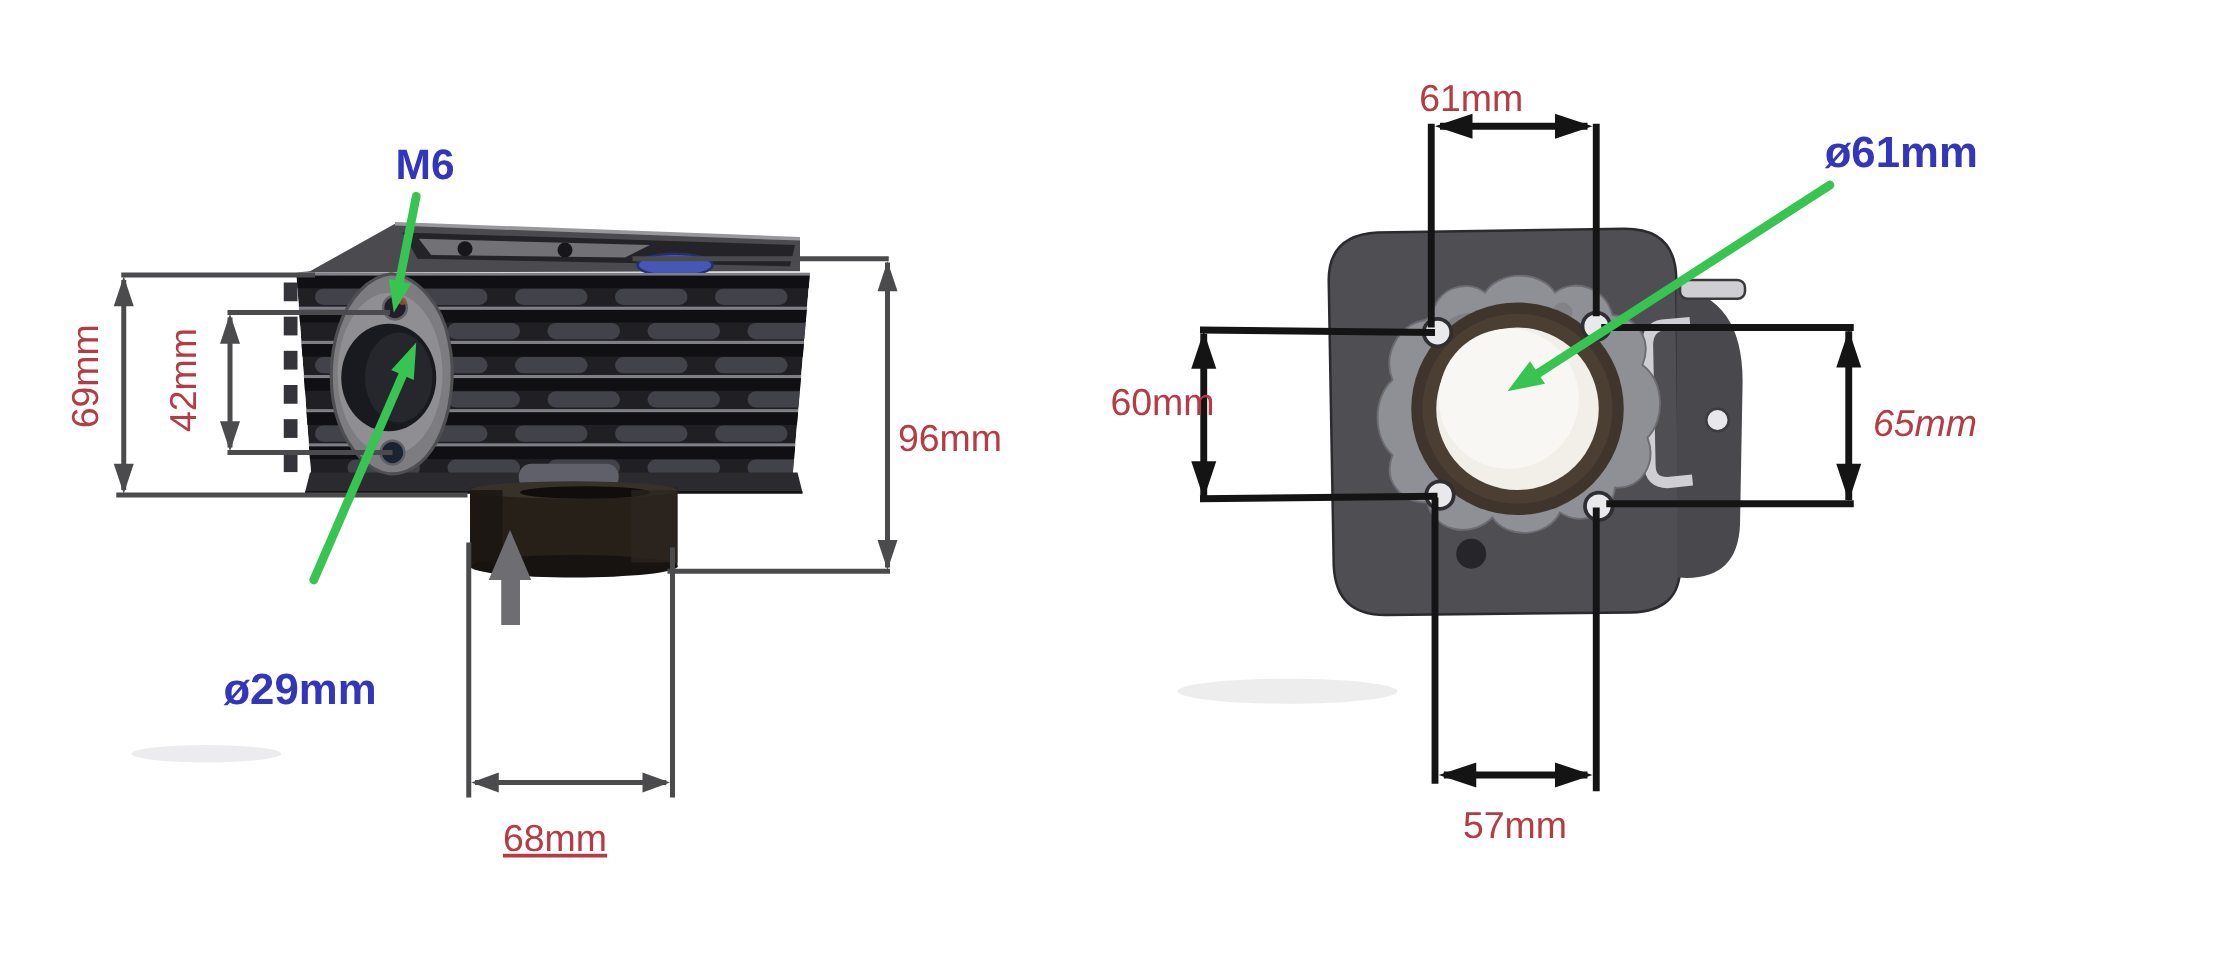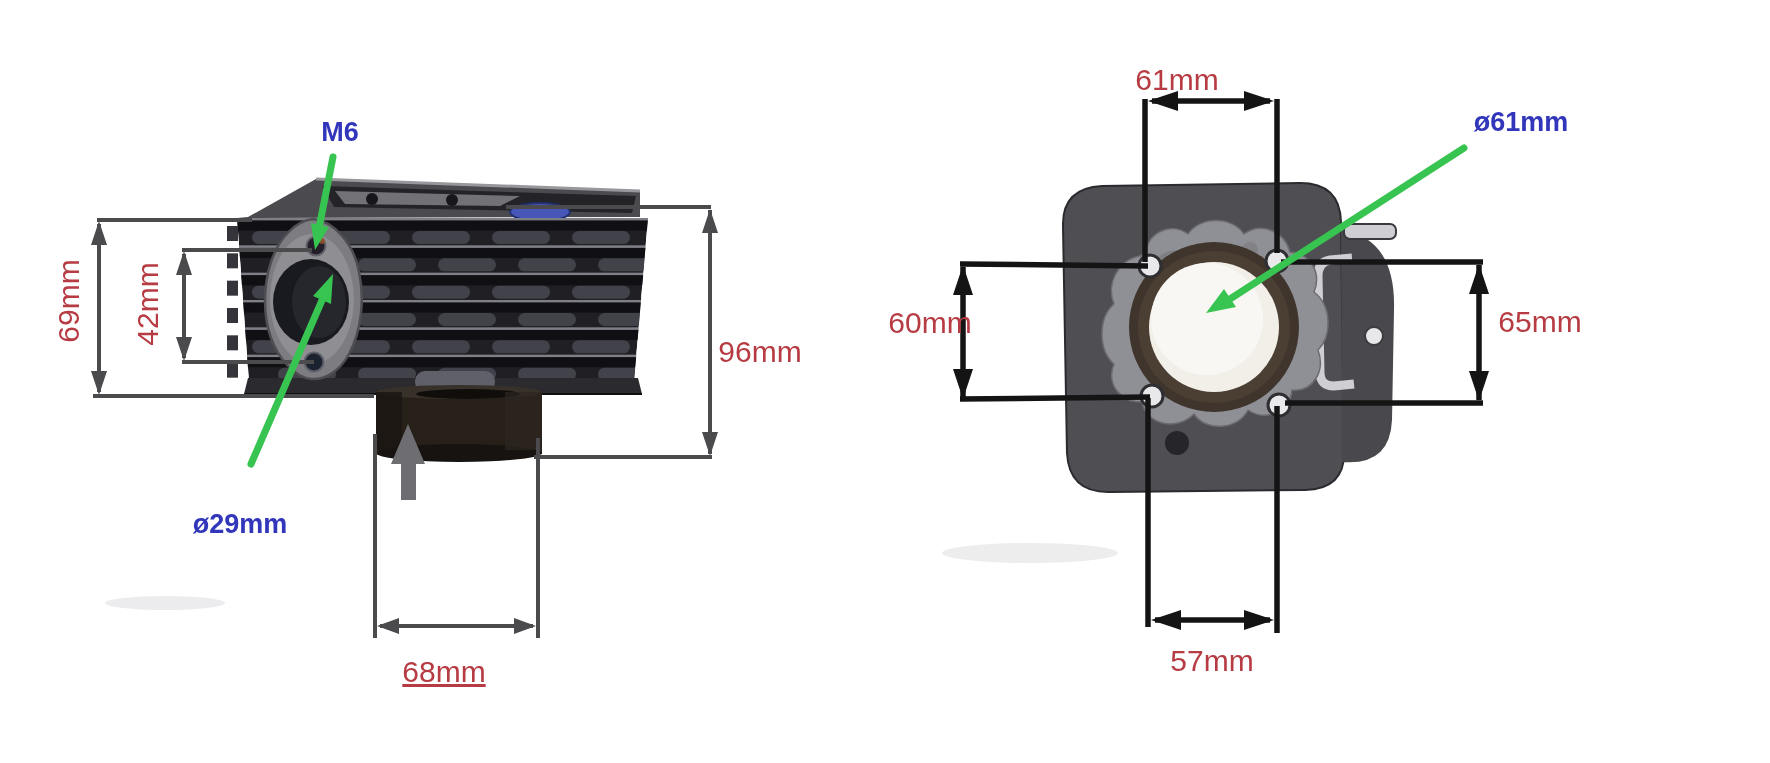--- a/index.html
+++ b/index.html
@@ -13,22 +13,22 @@
   .stage{
     position:relative;width:1770px;height:763px;background:#ffffff;
     font-family:"Liberation Sans",sans-serif;overflow:hidden;
   }
   .stage svg{position:absolute;left:0;top:0;}
   .lbl{
     position:absolute;transform:translate(-50%,-50%);
     font-size:30px;color:var(--red);white-space:nowrap;line-height:1;
   }
   .lbl.rot{transform:translate(-50%,-50%) rotate(-90deg);}
-  .lbl.blue{color:var(--blue);font-weight:bold;font-size:27px;}
-  .lbl.blue.big{font-size:27px;}
+  .lbl.blue{color:var(--blue);font-weight:bold;font-size:34px;}
+  .lbl.blue.big{font-size:35px;}
 </style>
 </head>
 <body>
 
 <div class="stage">
 
 <svg width="1770" height="763" viewBox="0 0 1770 763">
   <defs>
     <clipPath id="finClip">
           <polygon points="237,218 648,218 634,382 249,382"></polygon>
@@ -244,24 +244,24 @@
       <polygon points="333,274 331,304 313,296" stroke="none"></polygon>
     </g>
     <g>
       <line x1="1464" y1="148" x2="1230" y2="299"></line>
       <polygon points="1206,313 1224,289 1236,307" stroke="none"></polygon>
     </g>
   </g>
 </svg>
 
   <div class="lbl blue" style="left:340px;top:132px;">M6</div>
-  <div class="lbl blue big" style="left:240px;top:524px;">ø29mm</div>
+  <div class="lbl blue big" style="left:240px;top:552px;">ø29mm</div>
   <div class="lbl rot" style="left:69px;top:301px;">69mm</div>
   <div class="lbl rot" style="left:148px;top:304px;">42mm</div>
   <div class="lbl" style="left:760px;top:352px;">96mm</div>
   <div class="lbl" style="left:444px;top:672px;text-decoration:underline;">68mm</div>
 
   <div class="lbl blue big" style="left:1521px;top:122px;">ø61mm</div>
   <div class="lbl" style="left:1177px;top:80px;">61mm</div>
   <div class="lbl" style="left:930px;top:323px;text-align:center;">60mm</div>
-  <div class="lbl" style="left:1540px;top:322px;">65mm</div>
+  <div class="lbl" style="left:1540px;top:340px;font-style:italic;">65mm</div>
   <div class="lbl" style="left:1212px;top:661px;">57mm</div>
 </div>
 
 </body></html>

